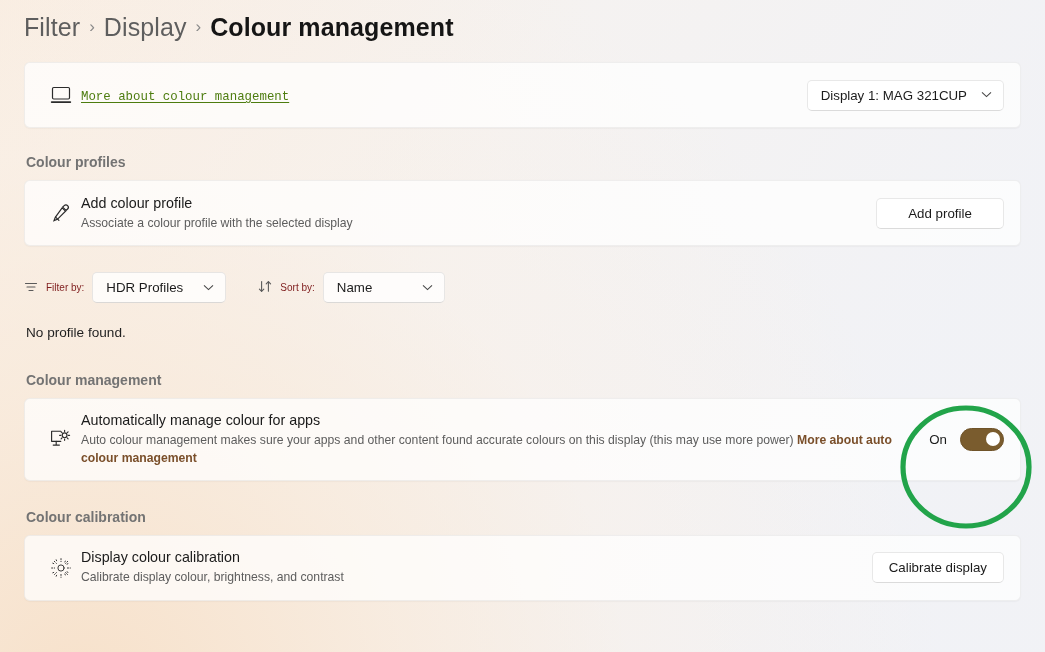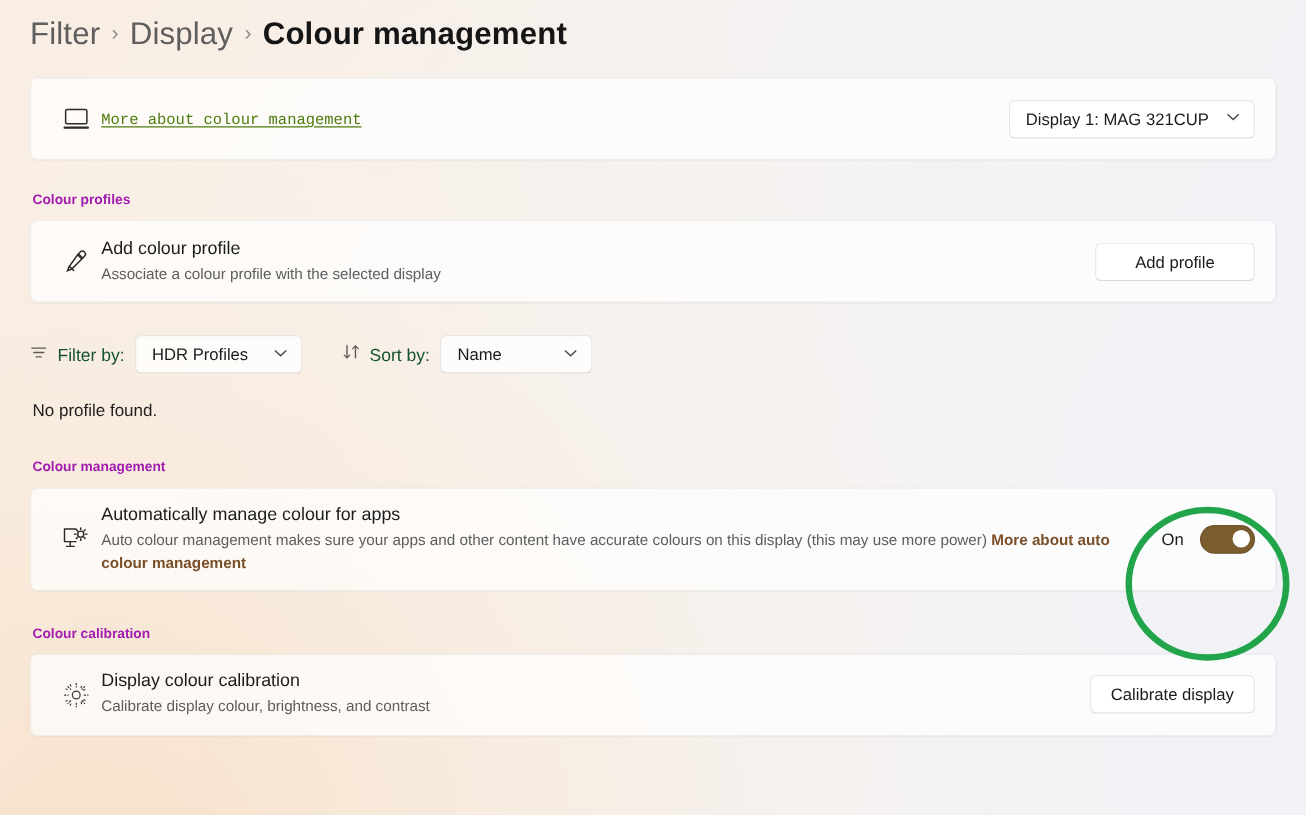--- a/index.html
+++ b/index.html
@@ -102,23 +102,23 @@
     font-family: Liberation Mono, monospace;
   }
   .link-inline {
     color: #7a4f2a;
     font-weight: 700;
     cursor: pointer;
   }
 
   
   .section-head {
-    font-size: 11px;
+    font-size: 14px;
     font-weight: 600;
-    color: #a21caf;
+    color: #737373;
     margin: 0 0 10px 2px;
   }
 
   
   .btn {
     background: rgba(255,255,255,0.85);
     border: 1px solid rgba(0,0,0,0.09);
     border-bottom-color: rgba(0,0,0,0.14);
     border-radius: 5px;
     font-family: "Liberation Sans", sans-serif;
@@ -150,22 +150,22 @@
   }
 
   
   .filter-row {
     display: flex;
     align-items: center;
     gap: 10px;
     margin-top: 26px;
   }
   .filter-label {
-    font-size: 14px;
-    color: #14532d;
+    font-size: 10px;
+    color: #7f1d1d;
   }
   .filter-group {
     display: flex;
     align-items: center;
     gap: 8px;
   }
   .filter-group + .filter-group { margin-left: 22px; }
   .no-profile {
     font-size: 13.6px;
     color: #1f1f1f;
@@ -319,21 +319,21 @@
         <svg width="24" height="22" viewBox="0 0 24 22" fill="none" stroke="#2b2b2b" stroke-width="1.15" stroke-linecap="round">
           <path d="M2.6 3.2h9.2M2.6 3.2v10.1M2.6 13.3h9.2"></path>
           <path d="M7.2 13.3v3.4M4.2 17.1h6.2"></path>
           <circle cx="15.6" cy="7.3" r="2.4"></circle>
           <path d="M15.6 2.3v1.3M15.6 11v1.3M20.6 7.3h-1.3M11.9 7.3h-1.3M19.1 3.8l-0.9 0.9M13 9.9l-0.9 0.9M19.1 10.8l-0.9-0.9M13 4.7l-0.9-0.9"></path>
         </svg>
       </div>
       <div class="card-body" style="padding:12px 0;">
         <div class="card-title">Automatically manage colour for apps</div>
         <div class="card-sub" style="max-width:820px;">
-          <span>Auto colour management makes sure your apps and other content have accurate colours on this display (this may use more power)</span>
+          <span>Auto colour management makes sure your apps and other content found accurate colours on this display (this may use more power)</span>
           <span class="link-inline">More about auto colour management</span>
         </div>
       </div>
       <div class="toggle-wrap">
         <span class="toggle-state">On</span>
         <div class="toggle">
           <div class="knob"></div>
         </div>
       </div>
     </div>

